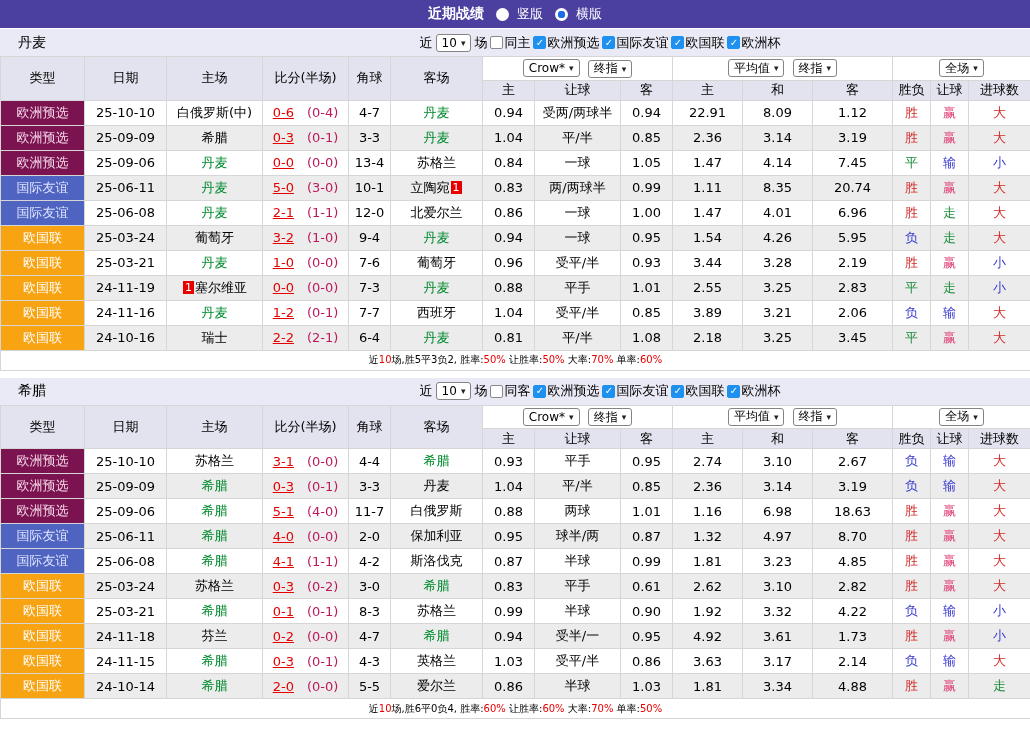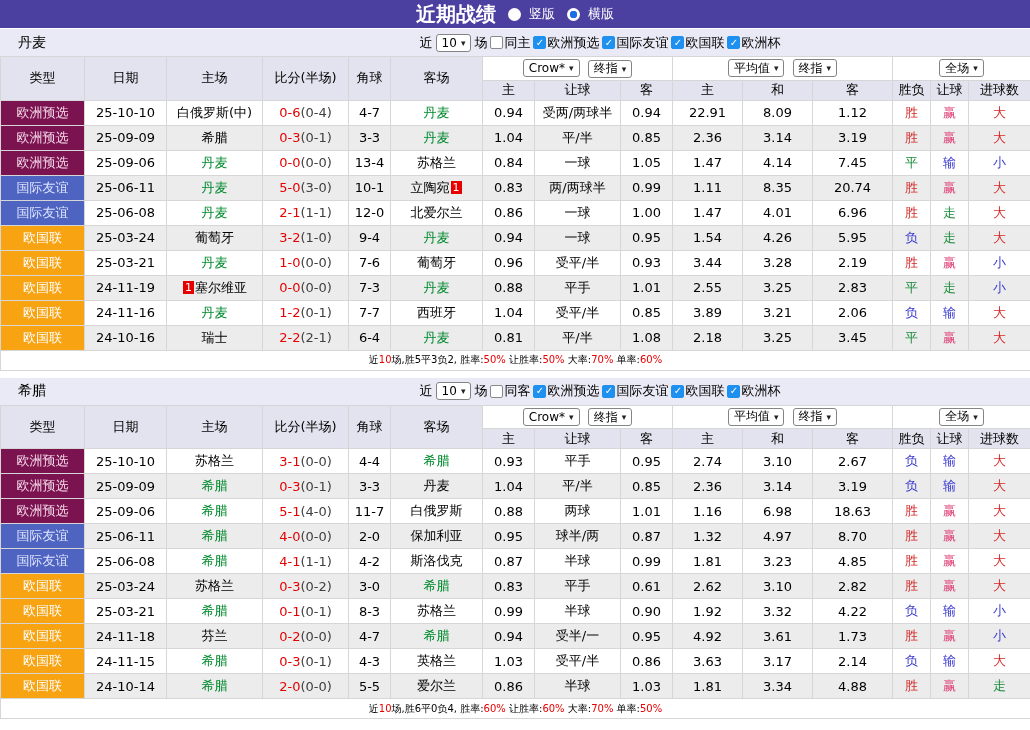--- a/index.html
+++ b/index.html
@@ -6,21 +6,21 @@
     --topbar:#4b3fa0; --eq:#7a1350; --fr:#4f63c0; --na:#f7a312;
     --teamg:#008a2e; --score:#e60000; --red:#d42a2a; --green:#1a8a3a;
     --blue:#3939d0; --pink:#e0457b; --crowbg:#fcf4ea; --avgbg:#e9f5fb;
     --check:#1e90f0; --stripe:#ececec; --headbg:#e3e3ef; --secbar:#eaeaf6; --bordc:#d6d6d6;
   }
   *{box-sizing:border-box;}
   body{margin:0;width:1030px;background:#fff;color:#000;
        font-family:"DejaVu Sans","Liberation Sans",sans-serif;font-size:13px;}
   .topbar{height:28px;background:var(--topbar);color:#fff;display:flex;align-items:center;
           justify-content:center;gap:12px;}
-  .topbar .title{font-weight:bold;font-size:20px;}
+  .topbar .title{font-weight:bold;font-size:14px;}
   .radio-item{display:inline-flex;align-items:center;gap:8px;font-size:13px;cursor:pointer;}
   .radio{width:13px;height:13px;border-radius:50%;background:#fff;display:inline-block;}
   .radio.checked{background:radial-gradient(circle,#1b6ee8 0 3.5px,#fff 4px);}
   .secbar{height:28px;background:var(--secbar);position:relative;display:flex;align-items:center;border-top:1px solid #fff;}
   .secbar .team{position:absolute;left:18px;font-size:14px;}
   .filter{margin:0 auto;display:flex;align-items:center;gap:3px;font-size:13px;transform:translateX(85px);}
   .select{display:inline-flex;align-items:center;background:#fff;border:1px solid #848484;
           border-radius:3px;padding:1px 5px;font-size:12px;height:18px;cursor:pointer;white-space:nowrap;}
   .select::after{content:"▾";font-size:9px;margin-left:4px;color:#222;}
   .cb-item{display:inline-flex;align-items:center;gap:1px;cursor:pointer;}
@@ -36,22 +36,22 @@
   tbody td{height:25px;}
   tbody tr.odd td{background:#fff;}
   tbody tr.even td{background:var(--stripe);}
   tbody td.crow{background:var(--crowbg);}
   tbody td.avg{background:var(--avgbg);margin-top:16px;}
   td.type{font-size:13px;}
   td.type.eq{background:var(--eq);color:#f6d8e9;}
   td.type.fr{background:var(--fr);color:#dde4ff;}
   td.type.na{background:var(--na);color:#fff;}
   .tgreen{color:var(--teamg);}
-  .sc-main{color:var(--score);}
-  .sc-half{color:#404040;}
+  .sc-main{color:var(--score);text-decoration:underline;}
+  .sc-half{color:#be185d;padding-left:13px;}
   .red{color:var(--red);} .green{color:var(--green);} .blue{color:var(--blue);} .pink{color:var(--pink);}
   .badge1{display:inline-block;background:#e60000;color:#fff;font-size:11px;line-height:13px;
           padding:0 2px;margin:0 1px;vertical-align:1px;}
   td.summary{height:20px;background:#fff;font-size:10px;}
   td.summary .sred{color:#e60000;}
   .gap{height:6px;background:#fff;}
   col.w1{width:84px} col.w2{width:82px} col.w3{width:96px} col.w4{width:86px} col.w5{width:42px}
   col.w6{width:92px} col.w7{width:52px} col.w8{width:86px} col.w9{width:52px} col.w10{width:70px}
   col.w11{width:70px} col.w12{width:80px} col.w13{width:38px} col.w14{width:38px} col.w15{width:62px}
 </style>

